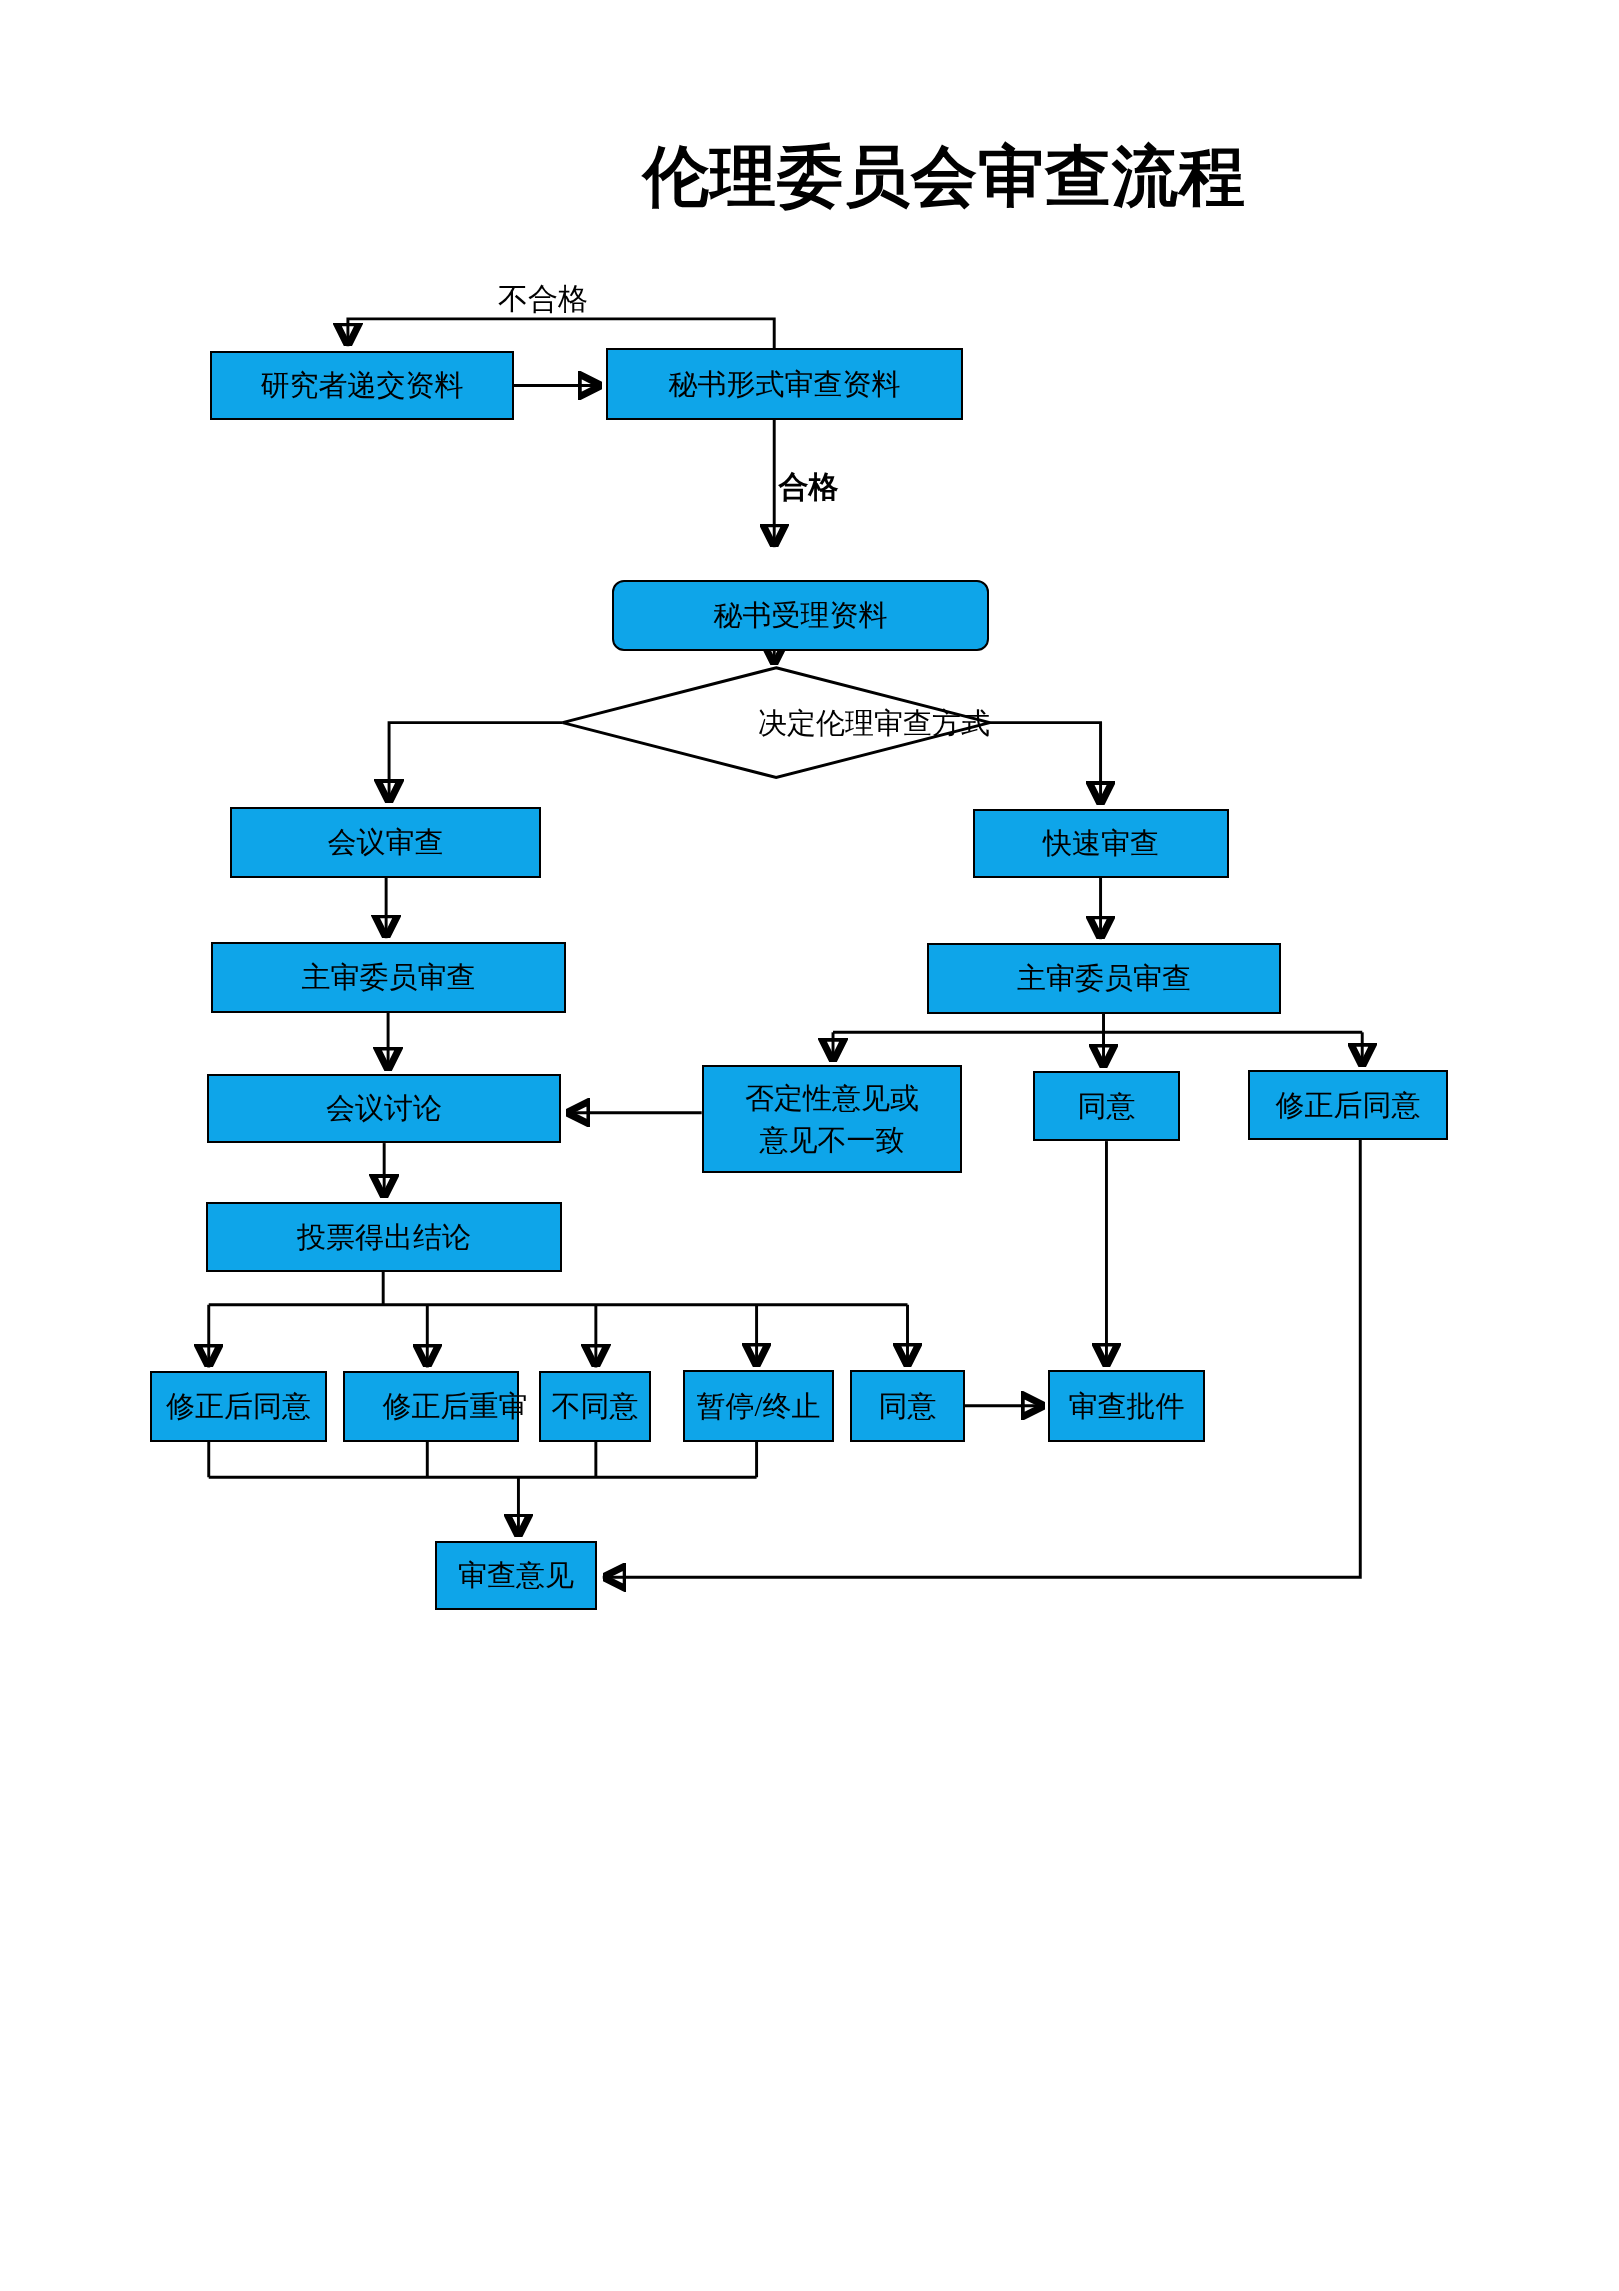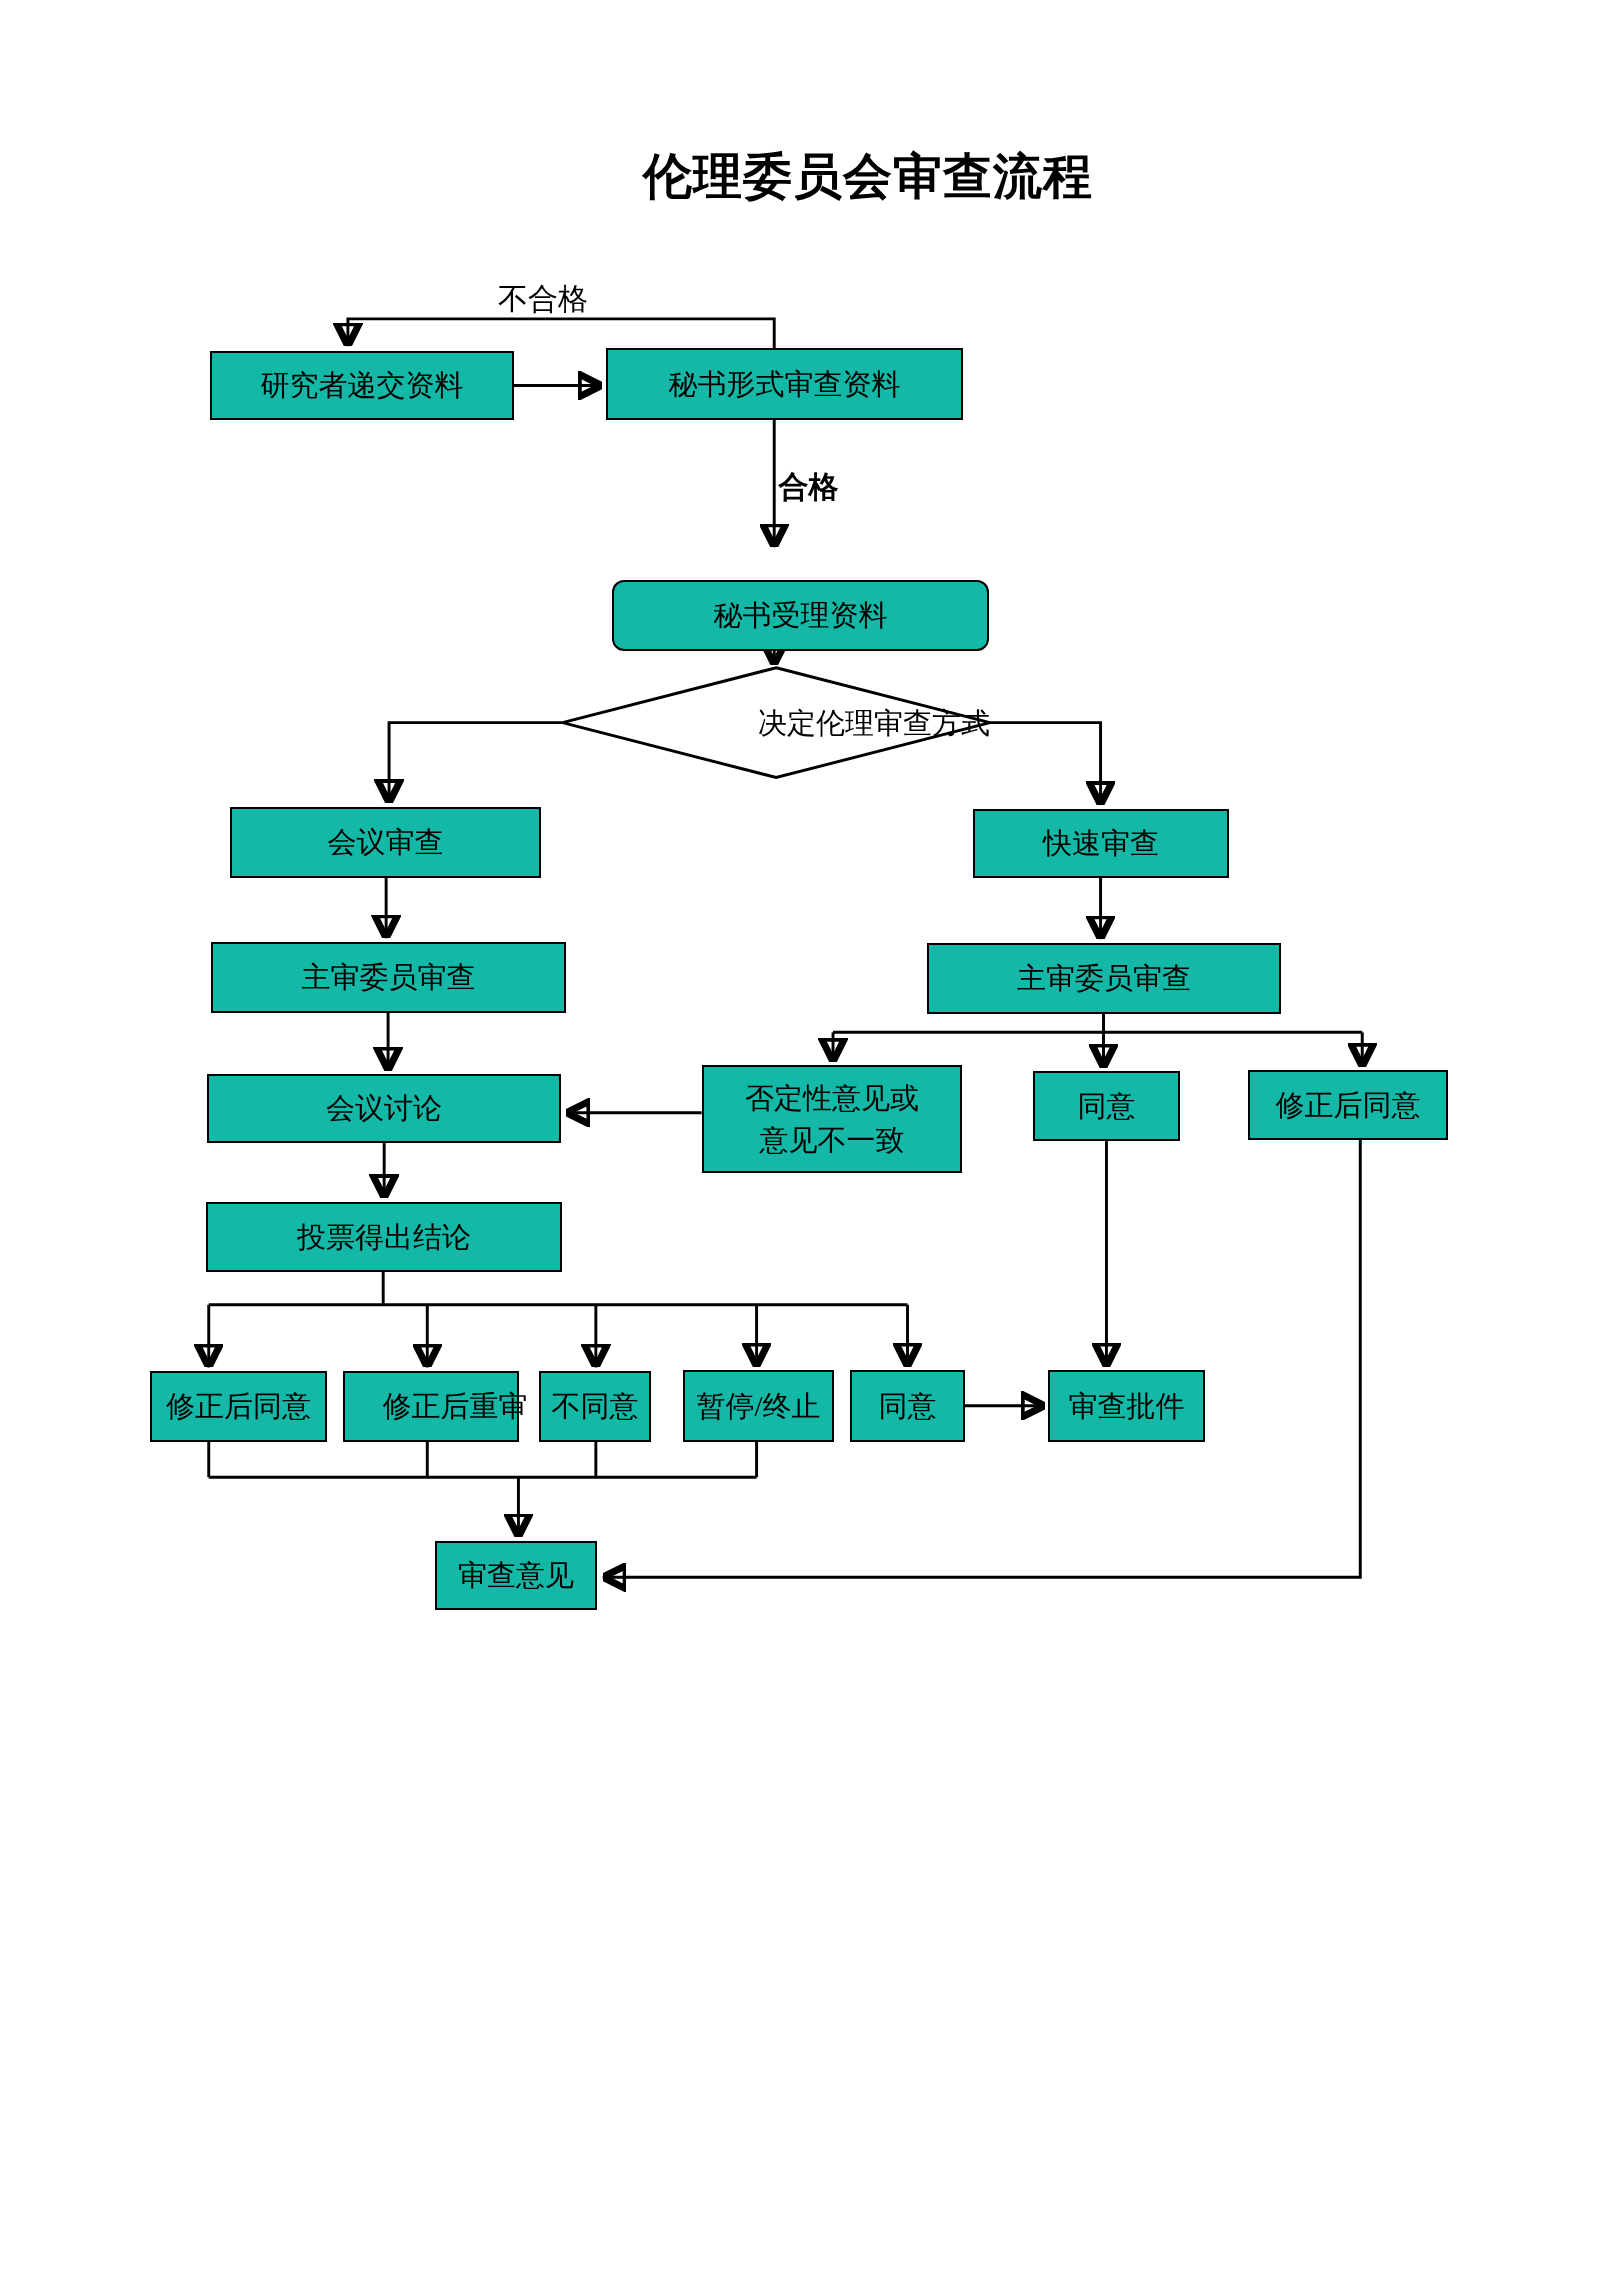--- a/index.html
+++ b/index.html
@@ -9,26 +9,26 @@
     background:#ffffff;
     font-family:"Liberation Serif","DejaVu Serif",serif;
     color:#000000;
     overflow:hidden;
   }
   #connector-layer{position:absolute;left:0;top:0;width:1619px;height:2292px;}
   #connector-layer path{stroke:#000000;stroke-width:3;fill:none;}
   #connector-layer polygon.decision{stroke:#000000;stroke-width:3;fill:#ffffff;}
   .page-title{
     position:absolute;left:643px;top:147px;width:402px;height:59px;
-    font-size:49px;font-weight:bold;text-align:center;line-height:59px;
+    font-size:66px;font-weight:bold;text-align:center;line-height:59px;
     letter-spacing:1px;white-space:nowrap;
   }
   .node{
     position:absolute;box-sizing:border-box;
-    background:#14b8a6;border:2.9px solid #000000;
+    background:#0ea5e9;border:2.9px solid #000000;
     display:flex;flex-direction:column;align-items:center;justify-content:center;
     font-size:29px;line-height:1.45;text-align:center;white-space:nowrap;
   }
   .diamond-label{
     position:absolute;left:563px;top:706px;width:427px;height:35px;
     font-size:29px;text-align:right;line-height:35px;white-space:nowrap;
   }
   .edge-label{
     position:absolute;font-size:30px;line-height:35px;text-align:center;white-space:nowrap;
   }

